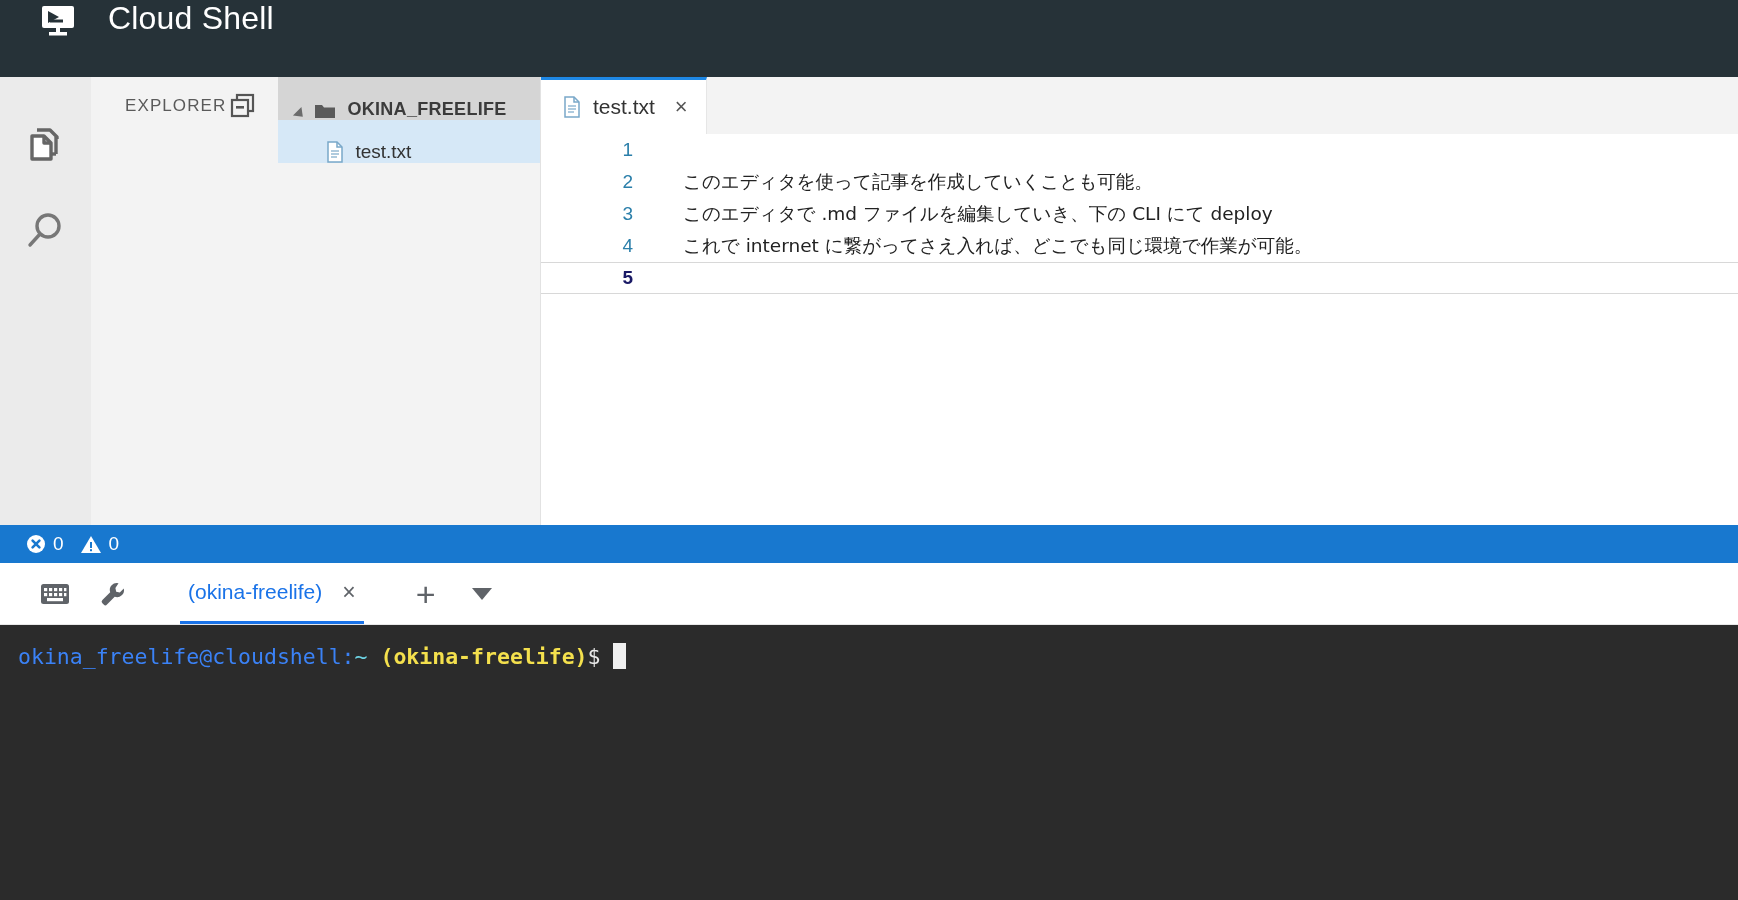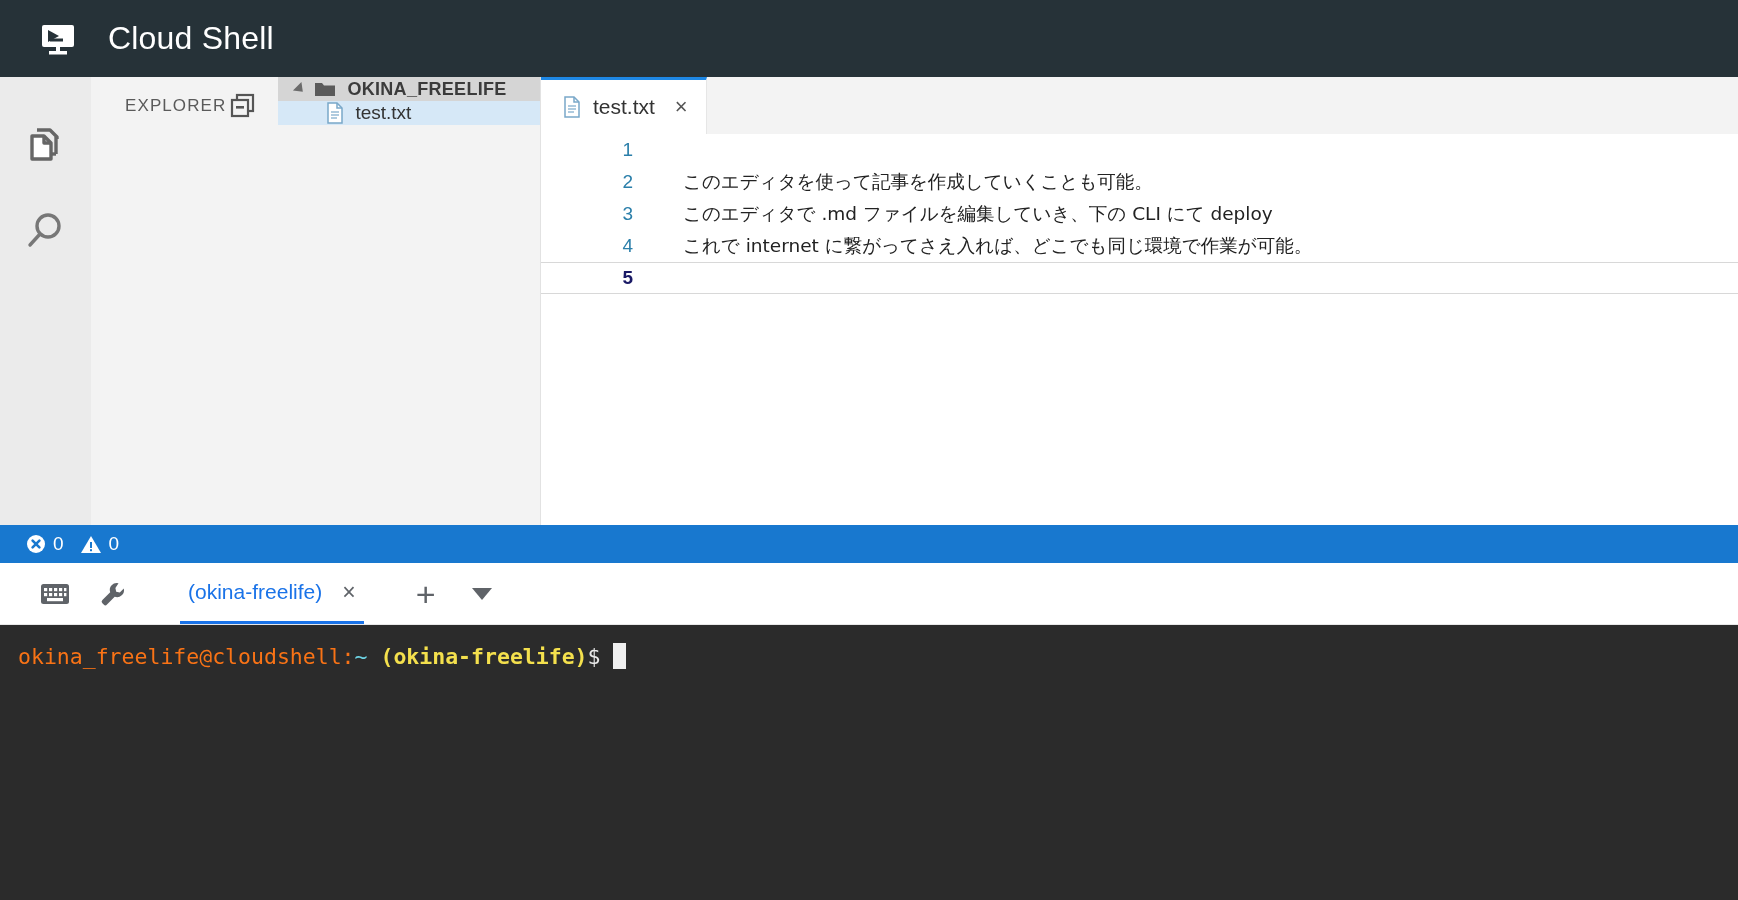--- a/index.html
+++ b/index.html
@@ -7,21 +7,21 @@
     width: 1738px; height: 900px;
     font-family: "Liberation Sans", sans-serif;
     background: #ffffff;
     overflow: hidden;
   }
   #app { position: relative; width: 1738px; height: 900px; display: flex; flex-direction: column; }
 
   
   .brand-header {
     height: 77px; background: #263238; flex: 0 0 77px;
-    display: flex; align-items: center; padding-left: 38px;
+    display: flex; padding-left: 38px;
   }
   .brand-logo { width: 40px; height: 40px; margin-right: 30px; flex: 0 0 40px; }
   .brand-title { color: #ffffff; font-size: 32px; font-weight: 400; letter-spacing: .2px; }
 
   
   .menubar {
     height: 58px; flex: 0 0 58px; background: #dddddd;
     display: flex; align-items: center; padding-left: 104px;
   }
   .menu-item {
@@ -51,21 +51,21 @@
     height: 57px; flex: 0 0 57px; display: flex; align-items: center;
     padding: 0 18px 0 34px; justify-content: space-between;
   }
   .sidebar-title {
     font-size: 17px; color: #5a5a5a; letter-spacing: 1.1px; font-weight: 400;
   }
   .sidebar-action { display: flex; align-items: center; cursor: pointer; padding: 4px; }
 
   .tree { flex: 1 1 auto; overflow: hidden; }
   .tree-row {
-    height: 24px; display: flex; align-items: center; padding-left: 18px;
+    height: 43px; display: flex; align-items: flex-end; padding-left: 18px;
     font-size: 19px; color: #3b3b3b; cursor: pointer; white-space: nowrap;
   }
   .tree-row.folder { background: #d5d5d5; font-weight: 700; font-size: 18px; letter-spacing: .3px; }
   .tree-row.file { background: #d6e8f7; padding-left: 48px; font-size: 19px; color: #333; }
   .twisty {
     width: 0; height: 0; margin-right: 10px;
     border-top: 6px solid transparent; border-bottom: 6px solid transparent;
     border-left: 8px solid #6b6b6b; transform: rotate(45deg); transform-origin: 50% 50%;
   }
   .folder-icon { margin-right: 11px; display: flex; align-items: center; }
@@ -126,21 +126,21 @@
     border-top: 12px solid #5f6368;
   }
 
   .terminal-body {
     flex: 1 1 auto; background: #2b2b2b; padding: 18px 0 0 18px; min-height: 0;
   }
   .prompt-line {
     font-family: "DejaVu Sans Mono", monospace; font-size: 21.5px;
     display: flex; align-items: center; white-space: pre;
   }
-  .p-user { color: #f97316; }
+  .p-user { color: #3b82f6; }
   .p-tilde { color: #6fd7e8; }
   .p-project { color: #f4e04d; font-weight: bold; }
   .p-dollar { color: #e8e8e8; }
   .cursor {
     display: inline-block; width: 13px; height: 26px; background: #f0f0f0;
     margin-left: 12px; vertical-align: middle;
   }
 </style>
 </head>
 <body>

